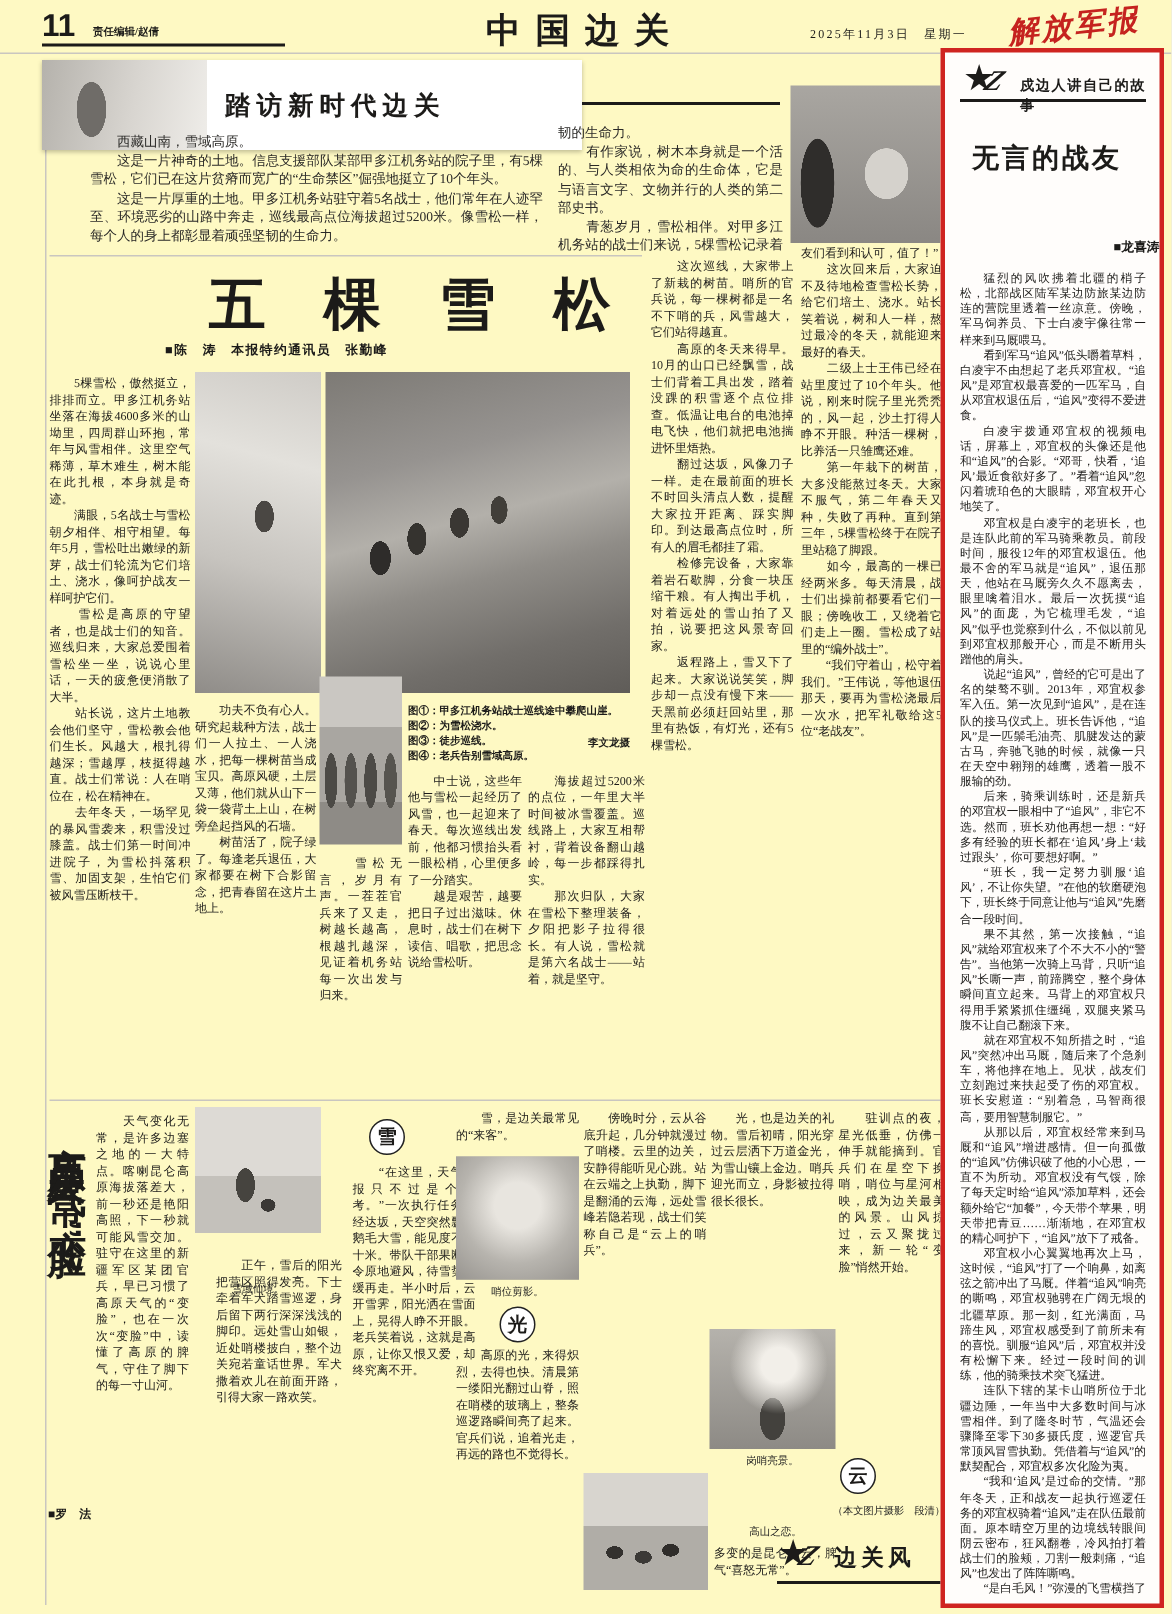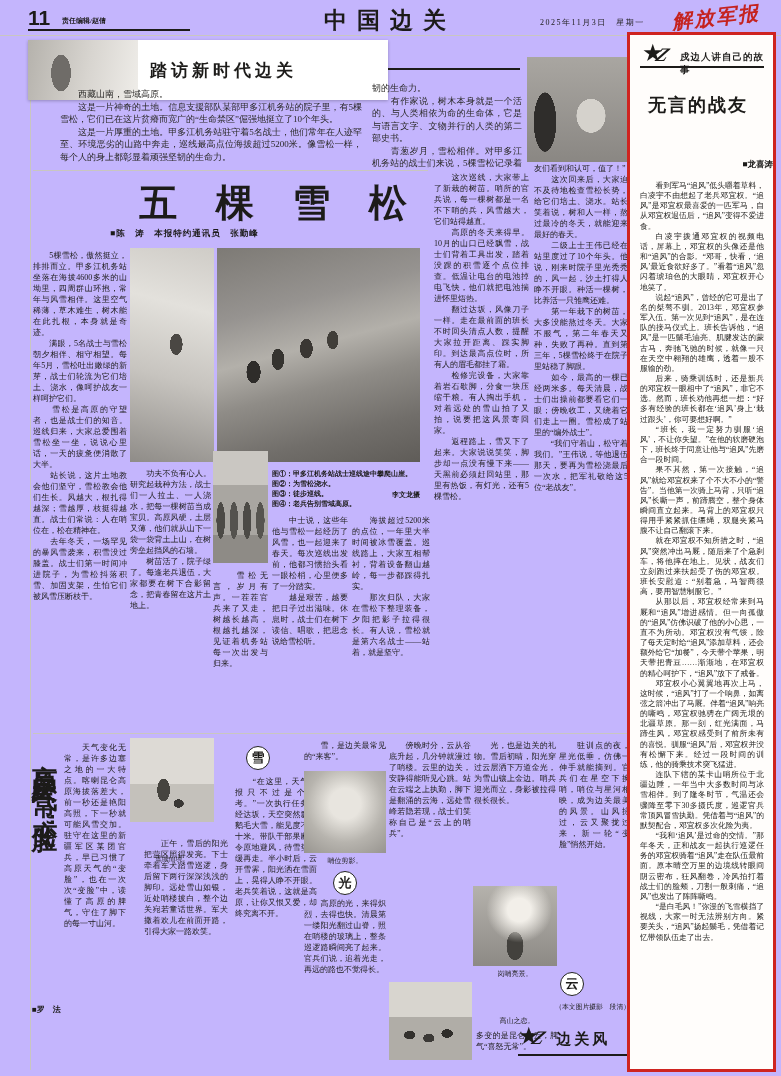--- a/index.html
+++ b/index.html
@@ -1,16 +1,16 @@
 <!DOCTYPE html>
 <html><head>
 <meta charset="utf-8">
 <style>
   html,body{margin:0;padding:0;background:#e9e7e3;}
-  .page{position:relative;width:781px;height:1076px;background:#c4b5fd;overflow:hidden;
+  .page{position:relative;width:781px;height:1076px;background:#fef9c3;overflow:hidden;
         font-family:"Liberation Serif",serif;color:#1c1b19;}
   .abs{position:absolute;}
   .txt{font-size:8px;line-height:11px;text-align:justify;overflow:hidden;white-space:pre-line;}
   .itxt{font-size:9px;line-height:12.5px;text-align:justify;overflow:hidden;white-space:pre-line;color:#2a2927;}
   .rule{background:#1c1b19;}
   .lrule{background:#c9c6c0;}
   .ph{background:#a8a5a0;}
   .cap{font-size:7px;line-height:10px;font-weight:bold;}
   .pcap{font-size:7px;text-align:center;color:#222;}
   .pagenum{font-size:21px;font-weight:bold;font-family:"Liberation Sans",sans-serif;}
@@ -177,22 +177,24 @@
 
   <div class="abs redbox" style="left:627px;top:32px;width:143px;height:1034px;">
     <div class="abs starlogo" style="left:12px;top:6px;">
       <span class="st">★</span><span class="zz">Z</span>
     </div>
     <div class="abs kicker" style="left:50px;top:16px;">戍边人讲自己的故事</div>
     <div class="abs rule" style="left:10px;top:31px;width:124px;height:1.5px;"></div>
     <div class="abs ctitle" style="left:18px;top:58px;">无言的战友</div>
     <div class="abs cauthor" style="left:0;top:124px;width:143px;">■龙喜涛</div>
     <div class="abs story" style="left:10px;top:146px;width:124px;height:882px;overflow:hidden;">
+      <p>猛烈的风吹拂着北疆的梢子松，北部战区陆军某边防旅某边防连的营院里透着一丝凉意。傍晚，军马饲养员、下士白凌宇像往常一样来到马厩喂马。</p>
       <p>看到军马“追风”低头嚼着草料，白凌宇不由想起了老兵邓宜权。“追风”是邓宜权最喜爱的一匹军马，自从邓宜权退伍后，“追风”变得不爱进食。</p>
       <p>白凌宇拨通邓宜权的视频电话，屏幕上，邓宜权的头像还是他和“追风”的合影。“邓哥，快看，‘追风’最近食欲好多了。”看着“追风”忽闪着琥珀色的大眼睛，邓宜权开心地笑了。</p>
+      <p>邓宜权是白凌宇的老班长，也是连队此前的军马骑乘教员。前段时间，服役12年的邓宜权退伍。他最不舍的军马就是“追风”，退伍那天，他站在马厩旁久久不愿离去，眼里噙着泪水。最后一次抚摸“追风”的面庞，为它梳理毛发，“追风”似乎也觉察到什么，不似以前见到邓宜权那般开心，而是不断用头蹭他的肩头。</p>
       <p>说起“追风”，曾经的它可是出了名的桀骜不驯。2013年，邓宜权参军入伍。第一次见到“追风”，是在连队的接马仪式上。班长告诉他，“追风”是一匹鬃毛油亮、肌腱发达的蒙古马，奔驰飞驰的时候，就像一只在天空中翱翔的雄鹰，透着一股不服输的劲。</p>
       <p>后来，骑乘训练时，还是新兵的邓宜权一眼相中了“追风”，非它不选。然而，班长劝他再想一想：“好多有经验的班长都在‘追风’身上‘栽过跟头’，你可要想好啊。”</p>
       <p>“班长，我一定努力驯服‘追风’，不让你失望。”在他的软磨硬泡下，班长终于同意让他与“追风”先磨合一段时间。</p>
       <p>果不其然，第一次接触，“追风”就给邓宜权来了个不大不小的“警告”。当他第一次骑上马背，只听“追风”长嘶一声，前蹄腾空，整个身体瞬间直立起来。马背上的邓宜权只得用手紧紧抓住缰绳，双腿夹紧马腹不让自己翻滚下来。</p>
       <p>就在邓宜权不知所措之时，“追风”突然冲出马厩，随后来了个急刹车，将他摔在地上。见状，战友们立刻跑过来扶起受了伤的邓宜权。班长安慰道：“别着急，马智商很高，要用智慧制服它。”</p>
       <p>从那以后，邓宜权经常来到马厩和“追风”增进感情。但一向孤傲的“追风”仿佛识破了他的小心思，一直不为所动。邓宜权没有气馁，除了每天定时给“追风”添加草料，还会额外给它“加餐”，今天带个苹果，明天带把青豆……渐渐地，在邓宜权的精心呵护下，“追风”放下了戒备。</p>
       <p>邓宜权小心翼翼地再次上马，这时候，“追风”打了一个响鼻，如离弦之箭冲出了马厩。伴着“追风”响亮的嘶鸣，邓宜权驰骋在广阔无垠的北疆草原。那一刻，红光满面，马蹄生风，邓宜权感受到了前所未有的喜悦。驯服“追风”后，邓宜权并没有松懈下来。经过一段时间的训练，他的骑乘技术突飞猛进。</p>
       <p>连队下辖的某卡山哨所位于北疆边陲，一年当中大多数时间与冰雪相伴。到了隆冬时节，气温还会骤降至零下30多摄氏度，巡逻官兵常顶风冒雪执勤。凭借着与“追风”的默契配合，邓宜权多次化险为夷。</p>
       <p>“我和‘追风’是过命的交情。”那年冬天，正和战友一起执行巡逻任务的邓宜权骑着“追风”走在队伍最前面。原本晴空万里的边境线转眼间阴云密布，狂风翻卷，冷风拍打着战士们的脸颊，刀割一般刺痛，“追风”也发出了阵阵嘶鸣。</p>
       <p>“是白毛风！”弥漫的飞雪横挡了视线，大家一时无法辨别方向。紧要关头，“追风”扬起鬃毛，凭借着记忆带领队伍走了出去。</p>

